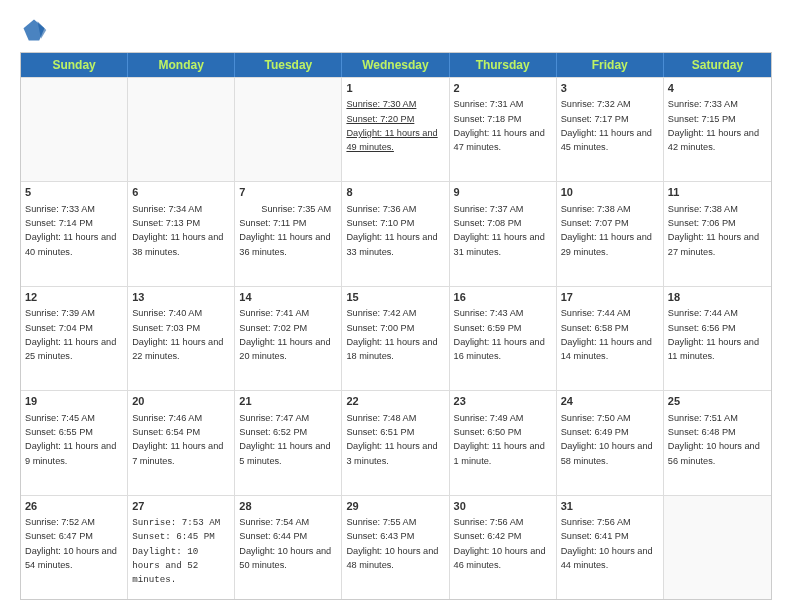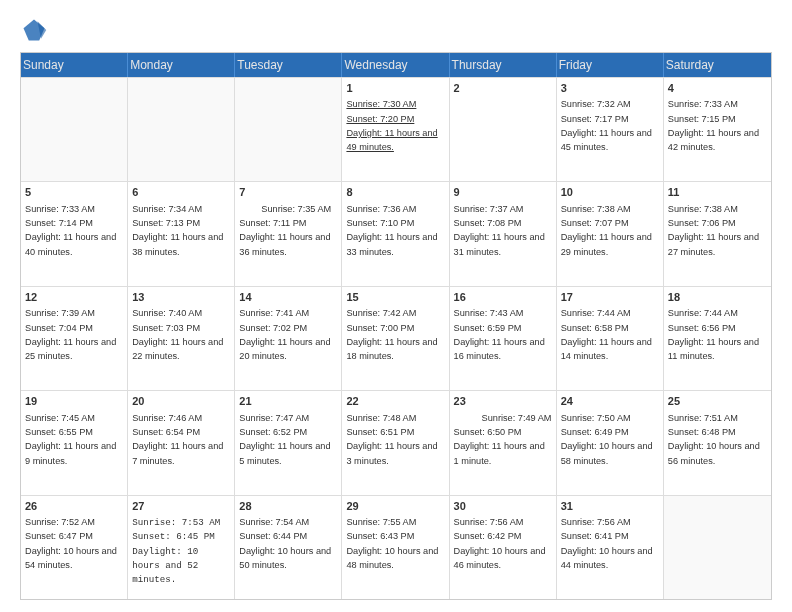--- a/index.html
+++ b/index.html
@@ -60,23 +60,24 @@
       display: flex;
       flex-direction: column;
       border: 1px solid #ccc;
     }
     .cal-header-row {
       display: grid;
       grid-template-columns: repeat(7, 1fr);
       background: #2a6db5;
     }
     .cal-header-cell {
-      color: #e5e5e5;
+      color: #bef264;
       font-size: 12px;
-      font-weight: normal;
+      font-weight: bold;
+      text-align: center;
       padding: 5px 2px;
       border-right: 1px solid #4a8dd5;
     }
     .cal-header-cell:last-child { border-right: none; }
     .cal-body {
       flex: 1;
       display: flex;
       flex-direction: column;
     }
     .cal-row {
@@ -139,21 +140,23 @@
         <div class="cal-header-cell">Saturday</div>
       </div>
     <div class="cal-body">
     <div class="cal-row">
           <div class="cal-cell empty"></div>
           <div class="cal-cell empty"></div>
           <div class="cal-cell empty"></div>
           <div class="cal-cell"><span class="day-number">1</span><span class="cell-text" style="white-space: pre-line; text-decoration: underline;">Sunrise: 7:30 AM
 Sunset: 7:20 PM
 Daylight: 11 hours and 49 minutes.</span></div>
-          <div class="cal-cell"><span class="day-number">2</span></div>
+          <div class="cal-cell"><span class="day-number">2</span><span class="cell-text" style="white-space: pre-line;">Sunrise: 7:31 AM
+Sunset: 7:18 PM
+Daylight: 11 hours and 47 minutes.</span></div>
           <div class="cal-cell"><span class="day-number">3</span><span class="cell-text" style="white-space: pre-line;">Sunrise: 7:32 AM
 Sunset: 7:17 PM
 Daylight: 11 hours and 45 minutes.</span></div>
           <div class="cal-cell"><span class="day-number">4</span><span class="cell-text" style="white-space: pre-line;">Sunrise: 7:33 AM
 Sunset: 7:15 PM
 Daylight: 11 hours and 42 minutes.</span></div>
         </div>
         <div class="cal-row">
           <div class="cal-cell"><span class="day-number">5</span><span class="cell-text" style="white-space: pre-line;">Sunrise: 7:33 AM
 Sunset: 7:14 PM
@@ -206,21 +209,21 @@
 Daylight: 11 hours and 9 minutes.</span></div>
           <div class="cal-cell"><span class="day-number">20</span><span class="cell-text" style="white-space: pre-line;">Sunrise: 7:46 AM
 Sunset: 6:54 PM
 Daylight: 11 hours and 7 minutes.</span></div>
           <div class="cal-cell"><span class="day-number">21</span><span class="cell-text" style="white-space: pre-line;">Sunrise: 7:47 AM
 Sunset: 6:52 PM
 Daylight: 11 hours and 5 minutes.</span></div>
           <div class="cal-cell"><span class="day-number">22</span><span class="cell-text" style="white-space: pre-line;">Sunrise: 7:48 AM
 Sunset: 6:51 PM
 Daylight: 11 hours and 3 minutes.</span></div>
-          <div class="cal-cell"><span class="day-number">23</span><span class="cell-text" style="white-space: pre-line; margin-left: 28px;">Sunrise: 7:49 AM
+          <div class="cal-cell"><span class="day-number">23</span><span class="cell-text" style="white-space: pre-line;">Sunrise: 7:49 AM
 Sunset: 6:50 PM
 Daylight: 11 hours and 1 minute.</span></div>
           <div class="cal-cell"><span class="day-number">24</span><span class="cell-text" style="white-space: pre-line;">Sunrise: 7:50 AM
 Sunset: 6:49 PM
 Daylight: 10 hours and 58 minutes.</span></div>
           <div class="cal-cell"><span class="day-number">25</span><span class="cell-text" style="white-space: pre-line;">Sunrise: 7:51 AM
 Sunset: 6:48 PM
 Daylight: 10 hours and 56 minutes.</span></div>
         </div>
         <div class="cal-row">

